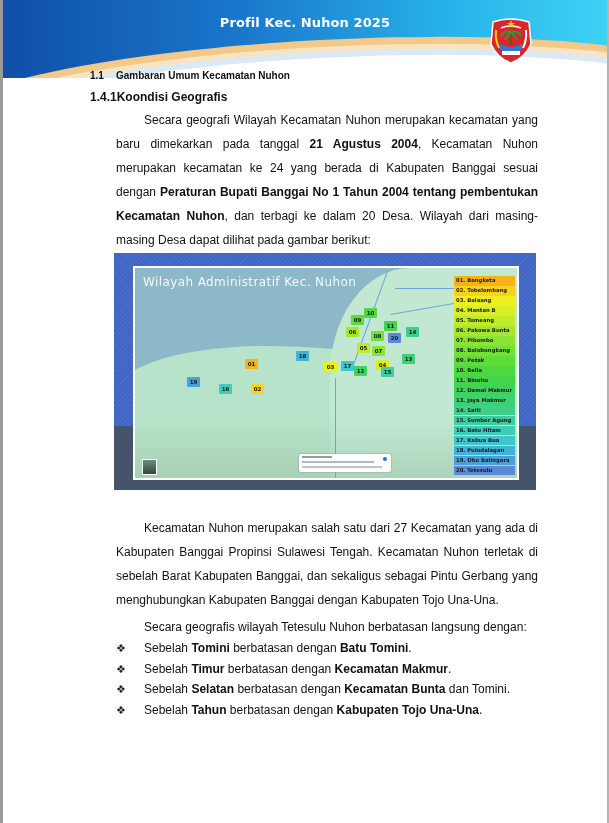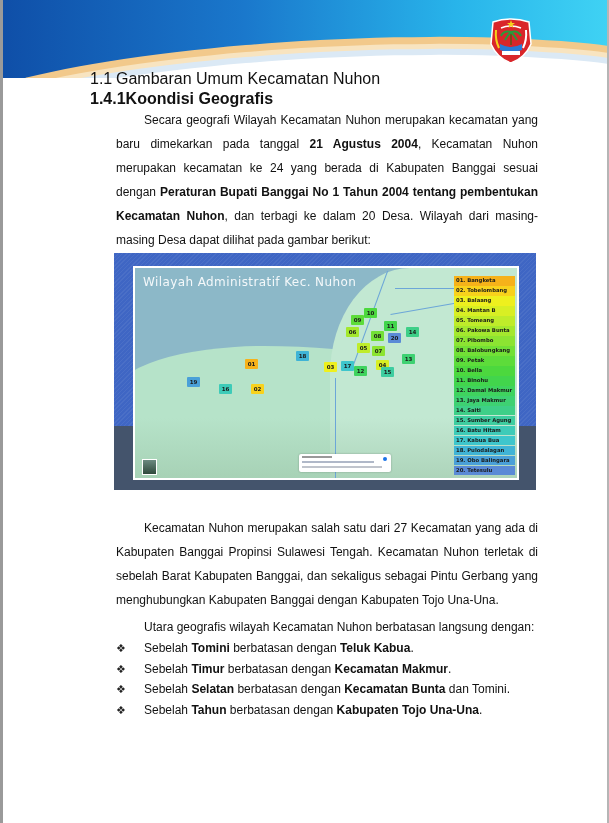--- a/index.html
+++ b/index.html
@@ -12,23 +12,23 @@
   .header { position: absolute; left: 3px; top: 0; width: 604px; height: 78px; overflow: hidden; }
   .header-bg { position: absolute; inset: 0; background: linear-gradient(90deg, #0f4fa8 0%, #1a78cc 40%, #28b4ea 75%, #3fd2f4 100%); }
   .swoosh-1 { position: absolute; left: -60px; top: 40px; width: 760px; height: 120px; border-radius: 50%; background: #f2c98b; transform: rotate(-3deg); }
   .swoosh-2 { position: absolute; left: -60px; top: 47px; width: 760px; height: 120px; border-radius: 50%; background: #f8e4c0; transform: rotate(-3deg); }
   .swoosh-3 { position: absolute; left: -60px; top: 52px; width: 760px; height: 120px; border-radius: 50%; background: #dbe9f5; transform: rotate(-3deg); }
   .swoosh-4 { position: absolute; left: -60px; top: 58px; width: 760px; height: 120px; border-radius: 50%; background: #ffffff; transform: rotate(-3deg); }
   .header-title { position: absolute; left: 0; top: 15px; width: 604px; text-align: center; color: #ffffff; font-weight: bold; font-size: 13px; font-family: "DejaVu Sans", sans-serif; letter-spacing: 0.1px; }
   .logo { position: absolute; left: 486px; top: 14px; width: 44px; height: 50px; }
 
   
-  .h1 { position: absolute; left: 90px; top: 70px; font-size: 16px; font-weight: normal; }
+  .h1 { position: absolute; left: 90px; top: 70px; font-size: 10px; font-weight: bold; }
   .h1 .num { display: inline-block; width: 26px; }
-  .h2 { position: absolute; left: 90px; top: 90px; font-size: 16px; font-weight: bold; }
+  .h2 { position: absolute; left: 90px; top: 90px; font-size: 12px; font-weight: bold; }
   .para { position: absolute; left: 116px; width: 422px; font-size: 12px; line-height: 24px; text-align: justify; }
   .para .indent { display: inline-block; width: 28px; }
   .p1 { top: 108px; }
   .p2 { top: 516px; }
   .p3 { top: 615px; left: 144px; width: 400px; }
   b { font-weight: bold; }
 
   
   .figure { position: absolute; left: 114px; top: 253px; width: 422px; height: 237px; background: #3f66c4;
             background-image: repeating-linear-gradient(135deg, rgba(255,255,255,0.06) 0 1px, transparent 1px 3px); }
@@ -61,20 +61,21 @@
 
 <div class="page-border-left"></div>
 <div class="page-border-right"></div>
 
 <div class="header">
   <div class="header-bg"></div>
   <div class="swoosh-1"></div>
   <div class="swoosh-2"></div>
   <div class="swoosh-3"></div>
   <div class="swoosh-4"></div>
+  <div class="header-title">Profil Kec. Nuhon 2025</div>
   <svg class="logo" viewBox="0 0 44 50">
     <path d="M4 8 Q22 2 40 8 L42 30 Q36 44 22 49 Q8 44 2 30 Z" fill="#d9262a" stroke="#ffffff" stroke-width="1.5"></path>
     <path d="M12 14 Q22 10 32 14" stroke="#ffffff" stroke-width="1.5" fill="none"></path>
     <polygon points="22,6 23,9 26,9 23.5,11 24.5,14 22,12 19.5,14 20.5,11 18,9 21,9" fill="#f6d21a"></polygon>
     <rect x="21" y="17" width="2" height="14" fill="#7a4a1a"></rect>
     <path d="M22 18 Q15 16 12 22 M22 18 Q29 16 32 22 M22 18 Q18 22 16 26 M22 18 Q26 22 28 26" stroke="#2a9a3a" stroke-width="2" fill="none"></path>
     <path d="M11 30 Q22 36 33 30 L33 36 Q22 40 11 36 Z" fill="#2a7ad6"></path>
     <rect x="13" y="37" width="18" height="4" fill="#ffffff"></rect>
     <path d="M7 16 Q6 26 10 34" stroke="#f6d21a" stroke-width="2" fill="none"></path>
     <path d="M37 16 Q38 26 34 34" stroke="#ffffff" stroke-width="2" fill="none"></path>
@@ -157,20 +158,20 @@
       </div>
       <div class="layer-thumb"></div>
     </div>
   </div>
 </div>
 
 <div class="para p2">
   <span class="indent"></span><span>Kecamatan Nuhon merupakan salah satu dari 27 Kecamatan yang ada di Kabupaten Banggai Propinsi Sulawesi Tengah. Kecamatan Nuhon terletak di sebelah Barat Kabupaten Banggai, dan sekaligus sebagai Pintu Gerbang yang menghubungkan Kabupaten Banggai dengan Kabupaten Tojo Una-Una.</span>
 </div>
 
-<div class="para p3">Utara geografis wilayah Kecamatan Nuhon berbatasan langsung dengan:</div>
+<div class="para p3">Secara geografis wilayah Tetesulu Nuhon berbatasan langsung dengan:</div>
 
 <div class="bullets" id="bullets">
-    <div class="bullet"><span class="diamond">❖</span><span>Sebelah </span><b>Tomini</b><span> berbatasan dengan </span><b>Teluk Kabua</b><span>.</span></div>
+    <div class="bullet"><span class="diamond">❖</span><span>Sebelah </span><b>Tomini</b><span> berbatasan dengan </span><b>Batu Tomini</b><span>.</span></div>
     <div class="bullet"><span class="diamond">❖</span><span>Sebelah </span><b>Timur</b><span> berbatasan dengan </span><b>Kecamatan Makmur</b><span>.</span></div>
     <div class="bullet"><span class="diamond">❖</span><span>Sebelah </span><b>Selatan</b><span> berbatasan dengan </span><b>Kecamatan Bunta</b><span> dan Tomini.</span></div>
     <div class="bullet"><span class="diamond">❖</span><span>Sebelah </span><b>Tahun</b><span> berbatasan dengan </span><b>Kabupaten Tojo Una-Una</b><span>.</span></div>
   </div>
 
 </body></html>

